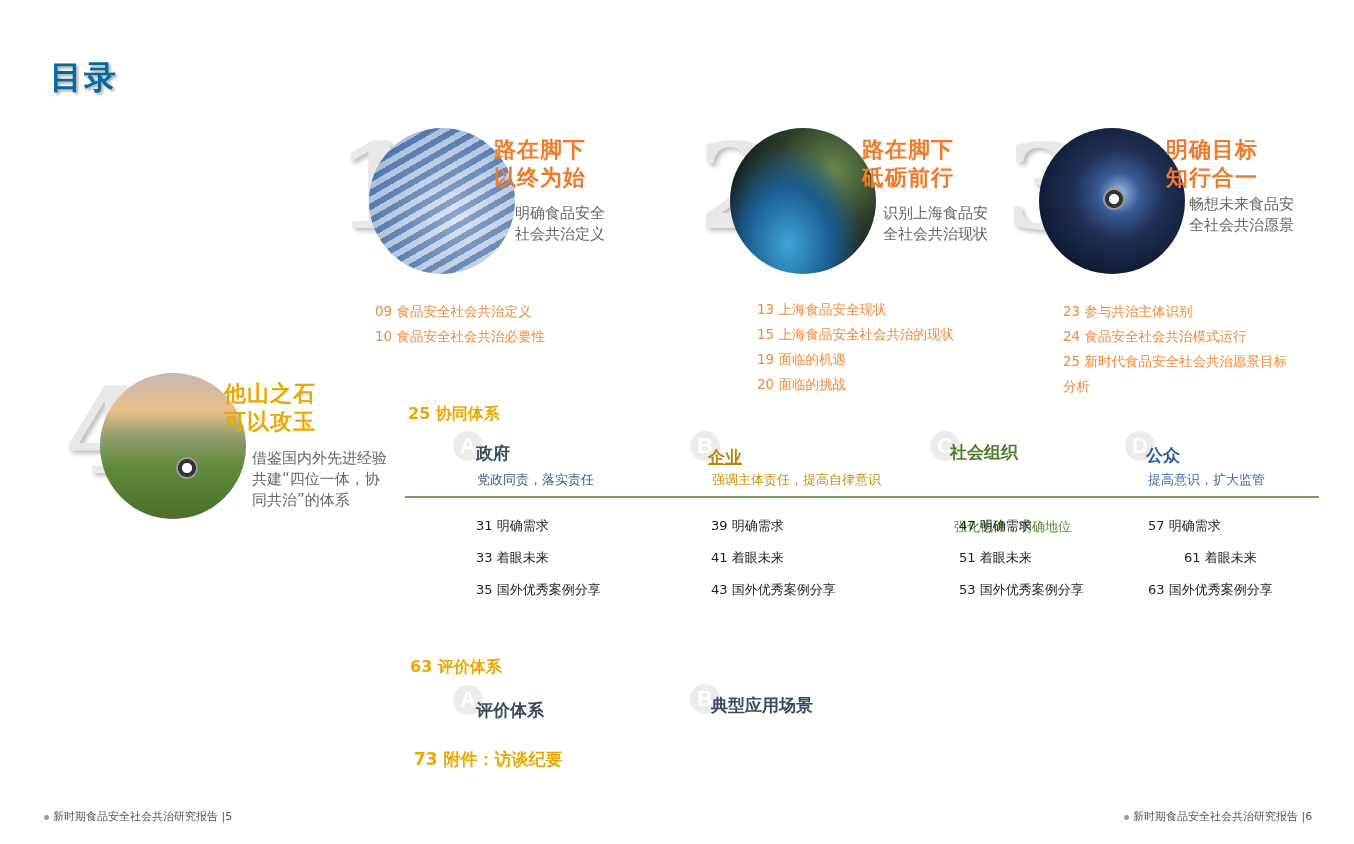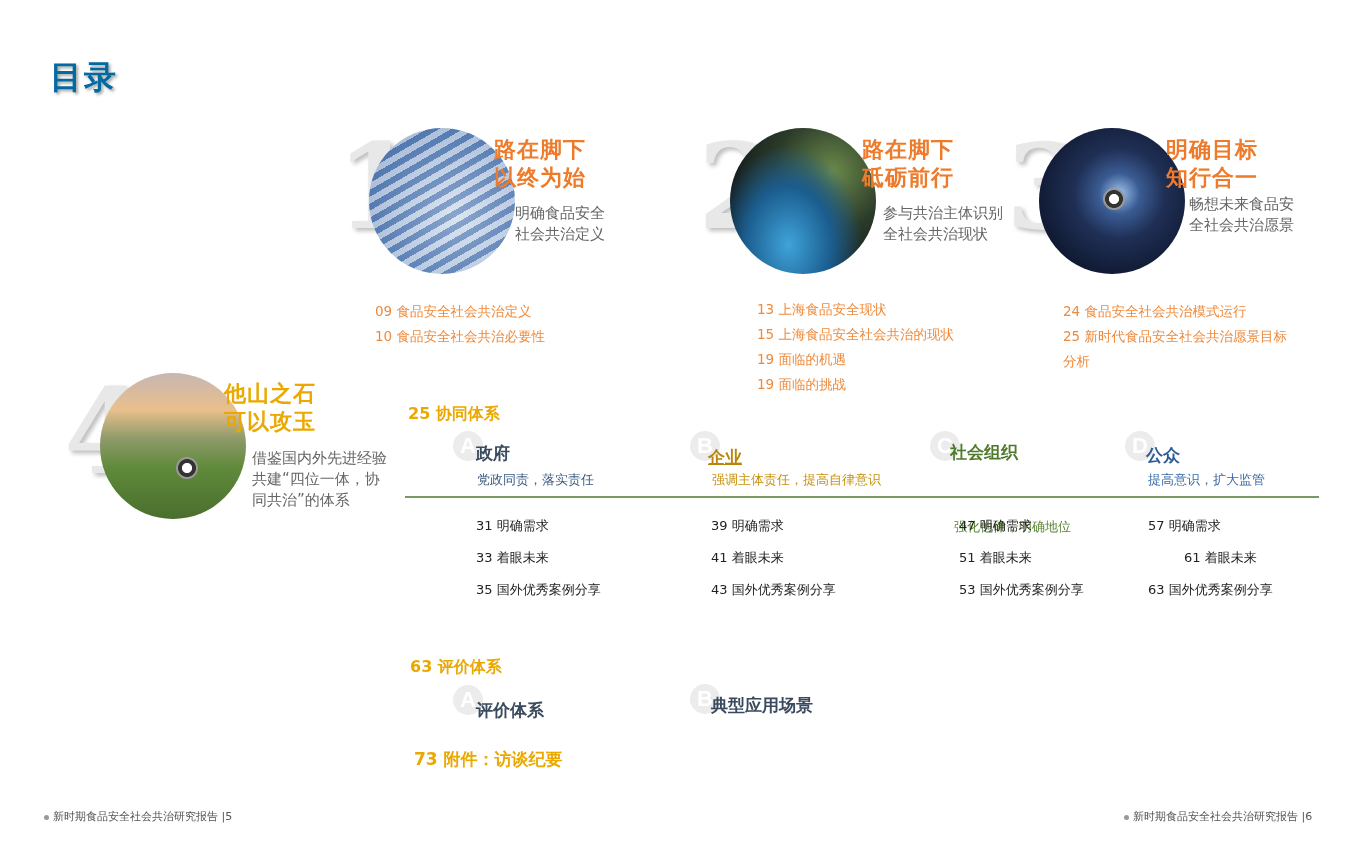--- a/index.html
+++ b/index.html
@@ -73,43 +73,44 @@
   <div class="toc-item">10 食品安全社会共治必要性</div>
 </div>
 
 <div class="abs bignum" style="left:698px; top:128px;">2</div>
 <div class="abs circle c2" style="left:730px; top:128px; width:146px; height:146px;"></div>
 <div class="abs sec-title" style="left:862px; top:136px;">
   <div>路在脚下</div>
   <div>砥砺前行</div>
 </div>
 <div class="abs sec-sub" style="left:883px; top:203px;">
-  <div>参与共治主体识别</div>
+  <div>识别上海食品安</div>
   <div>全社会共治现状</div>
 </div>
 <div class="abs" style="left:757px; top:297px;">
   <div class="toc-item">13 上海食品安全现状</div>
   <div class="toc-item">15 上海食品安全社会共治的现状</div>
   <div class="toc-item">19 面临的机遇</div>
-  <div class="toc-item">19 面临的挑战</div>
+  <div class="toc-item">20 面临的挑战</div>
 </div>
 
 <div class="abs bignum" style="left:1006px; top:128px;">3</div>
 <div class="abs circle c3" style="left:1039px; top:128px; width:146px; height:146px;">
   <div class="hand" style="left:64px; top:60px;"></div>
 </div>
 <div class="abs sec-title" style="left:1166px; top:136px;">
   <div>明确目标</div>
   <div>知行合一</div>
 </div>
 <div class="abs sec-sub" style="left:1189px; top:194px;">
   <div>畅想未来食品安</div>
   <div>全社会共治愿景</div>
 </div>
 <div class="abs" style="left:1063px; top:299px;">
+  <div class="toc-item">23 参与共治主体识别</div>
   <div class="toc-item">24 食品安全社会共治模式运行</div>
   <div class="toc-item">25 新时代食品安全社会共治愿景目标</div>
   <div class="toc-item">分析</div>
 </div>
 
 <div class="abs bignum" style="left:64px; top:373px;">4</div>
 <div class="abs circle c4" style="left:100px; top:373px; width:146px; height:146px;">
   <div class="hand" style="left:76px; top:84px;"></div>
 </div>
 <div class="abs sec-title gold" style="left:224px; top:380px;">

